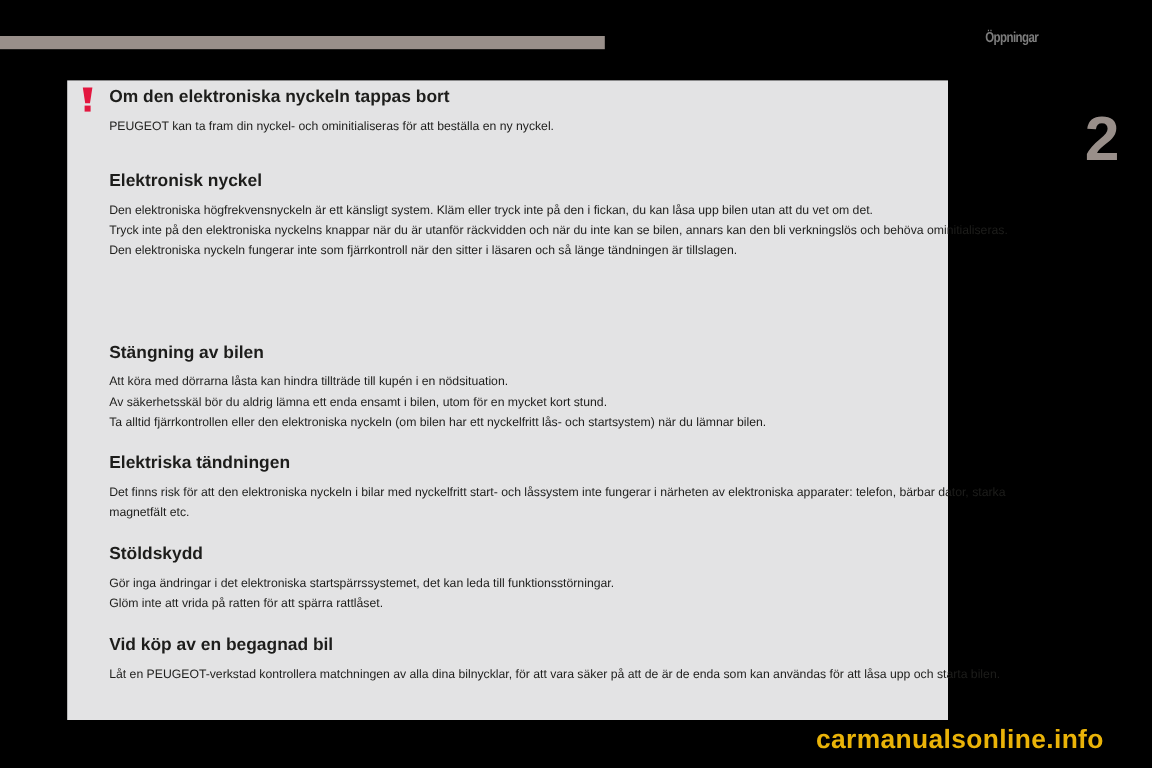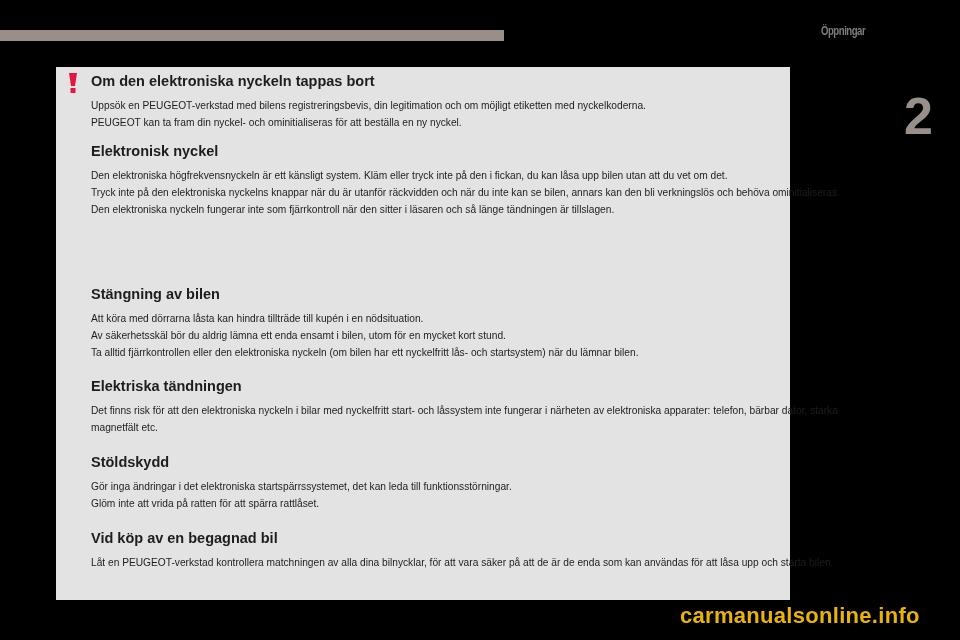--- a/index.html
+++ b/index.html
@@ -26,21 +26,20 @@
 <div class="chapter-number">2</div>
 
 <div class="panel">
   <svg class="warn-icon" viewBox="0 0 10 22">
     <polygon points="1,1 9,1 7,14 3,14" fill="#e3173f"></polygon>
     <rect x="2.5" y="16" width="5" height="5" fill="#e3173f"></rect>
   </svg>
 
   <div class="section" style="top:6px">
     <h2>Om den elektroniska nyckeln tappas bort</h2>
-    <p>Uppsök en PEUGEOT-verkstad med bilens registreringsbevis, din legitimation och om möjligt etiketten med nyckelkoderna.</p>
     <p>PEUGEOT kan ta fram din nyckel- och ominitialiseras för att beställa en ny nyckel.</p>
   </div>
 
   <div class="section" style="top:76px">
     <h2>Elektronisk nyckel</h2>
     <p>Den elektroniska högfrekvensnyckeln är ett känsligt system. Kläm eller tryck inte på den i fickan, du kan låsa upp bilen utan att du vet om det.</p>
     <p>Tryck inte på den elektroniska nyckelns knappar när du är utanför räckvidden och när du inte kan se bilen, annars kan den bli verkningslös och behöva ominitialiseras.</p>
     <p>Den elektroniska nyckeln fungerar inte som fjärrkontroll när den sitter i läsaren och så länge tändningen är tillslagen.</p>
   </div>
 

